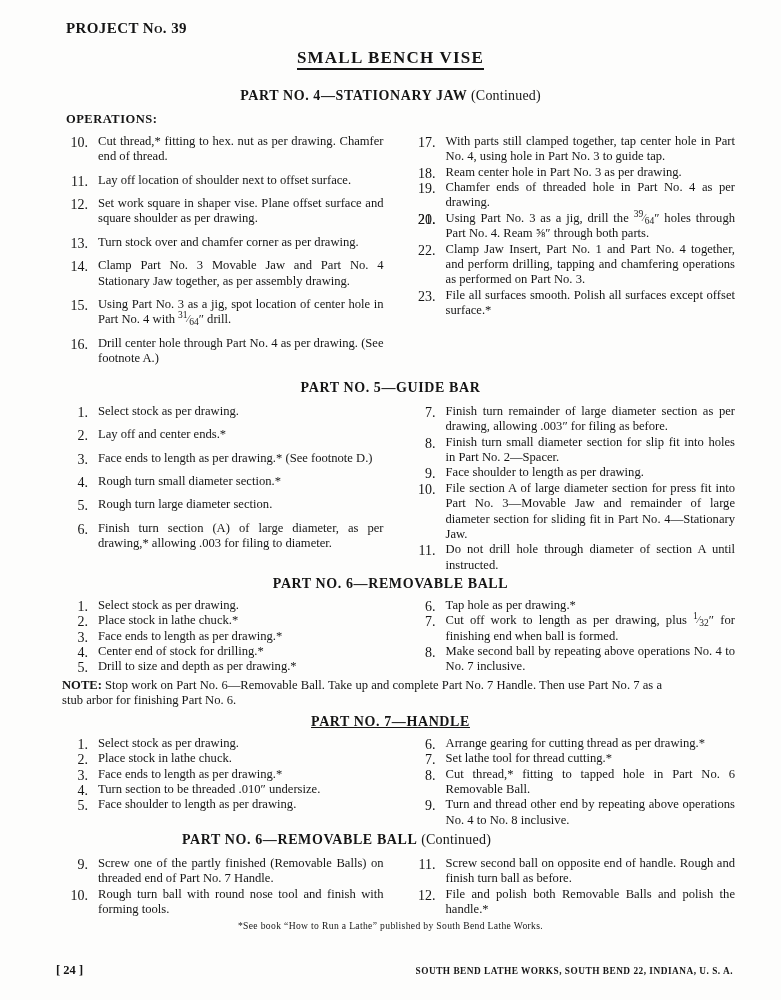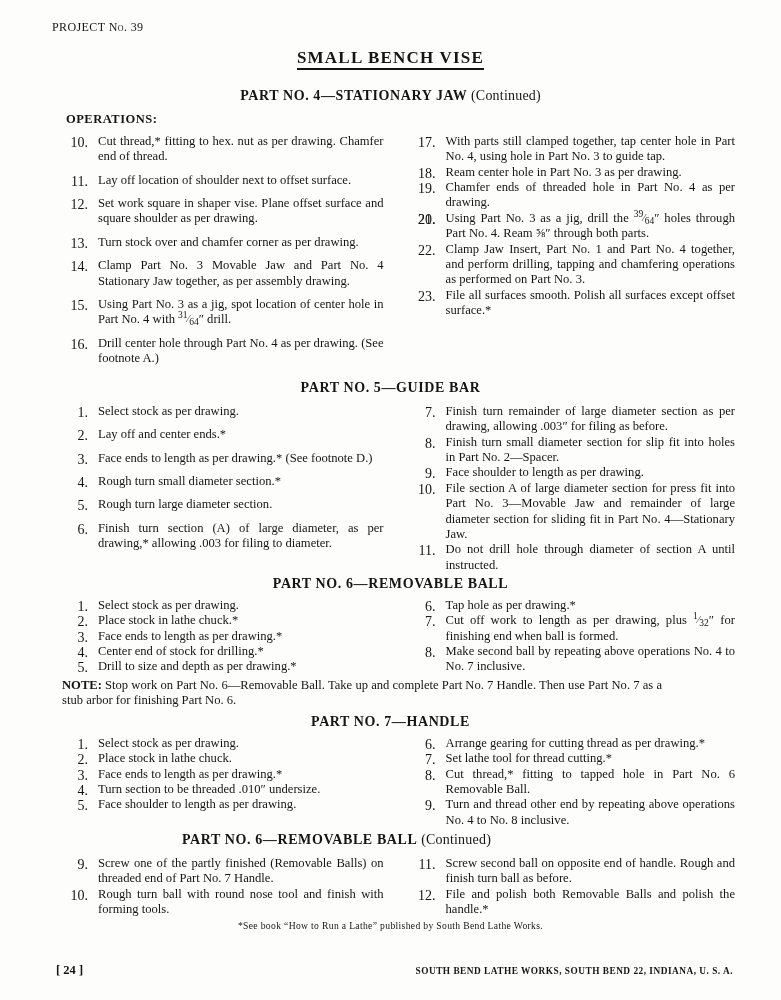--- a/index.html
+++ b/index.html
@@ -19,26 +19,26 @@
     position: relative;
     width: 781px;
     height: 1000px;
     background: #fdfdfc;
     box-sizing: border-box;
     padding: 0;
   }
   
   .project-line {
     position: absolute;
-    left: 52px;
+    left: 66px;
     top: 20px;
-    font-size: 12px;
+    font-size: 15px;
     letter-spacing: 0.4px;
     font-variant: small-caps;
-    font-weight: 400;
+    font-weight: 700;
   }
   .doc-title {
     position: absolute;
     top: 48px;
     left: 0;
     width: 781px;
     text-align: center;
     font-size: 17px;
     font-weight: bold;
     letter-spacing: 1.2px;
@@ -144,21 +144,21 @@
     font-weight: 600;
   }
 
   
   #sec4-lists { position: absolute; top: 134px; left: 0; }
   #head5      { position: absolute; top: 380px; left: 0; width: 781px; }
   #sec5-lists { position: absolute; top: 404px; left: 0; }
   #head6      { position: absolute; top: 576px; left: 0; width: 781px; }
   #sec6-lists { position: absolute; top: 598px; left: 0; }
   #note6      { position: absolute; top: 678px; left: 0; width: 708px; }
-  #head7      { position: absolute; top: 714px; left: 0; width: 781px; }
+  #head7      { position: absolute; top: 714px; left: 0; width: 781px; text-decoration: underline; }
   #sec7-lists { position: absolute; top: 736px; left: 0; }
   #head6b     { position: absolute; top: 832px; left: 0; width: 673px; }
   #sec6b-lists{ position: absolute; top: 856px; left: 0; }
   #foot       { position: absolute; top: 920px; left: 0; width: 781px; }
   #head4      { position: absolute; top: 88px; left: 0; width: 781px; }
 </style>
 </head>
 <body>
 
 <div class="page">

